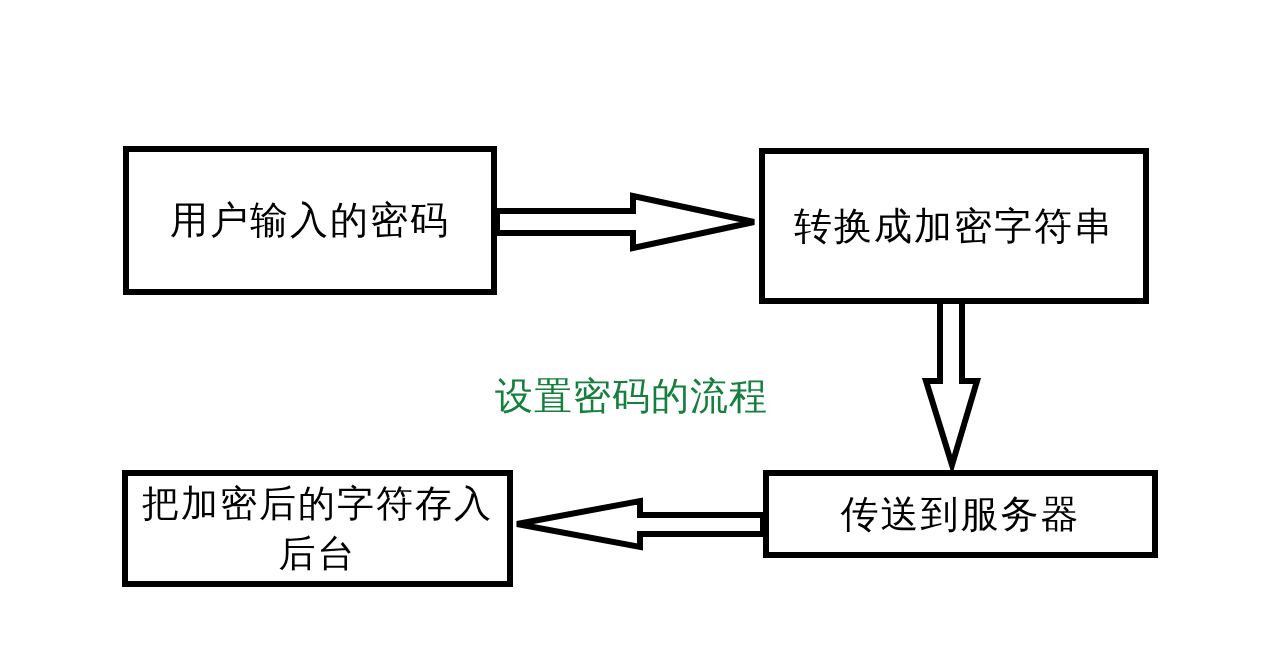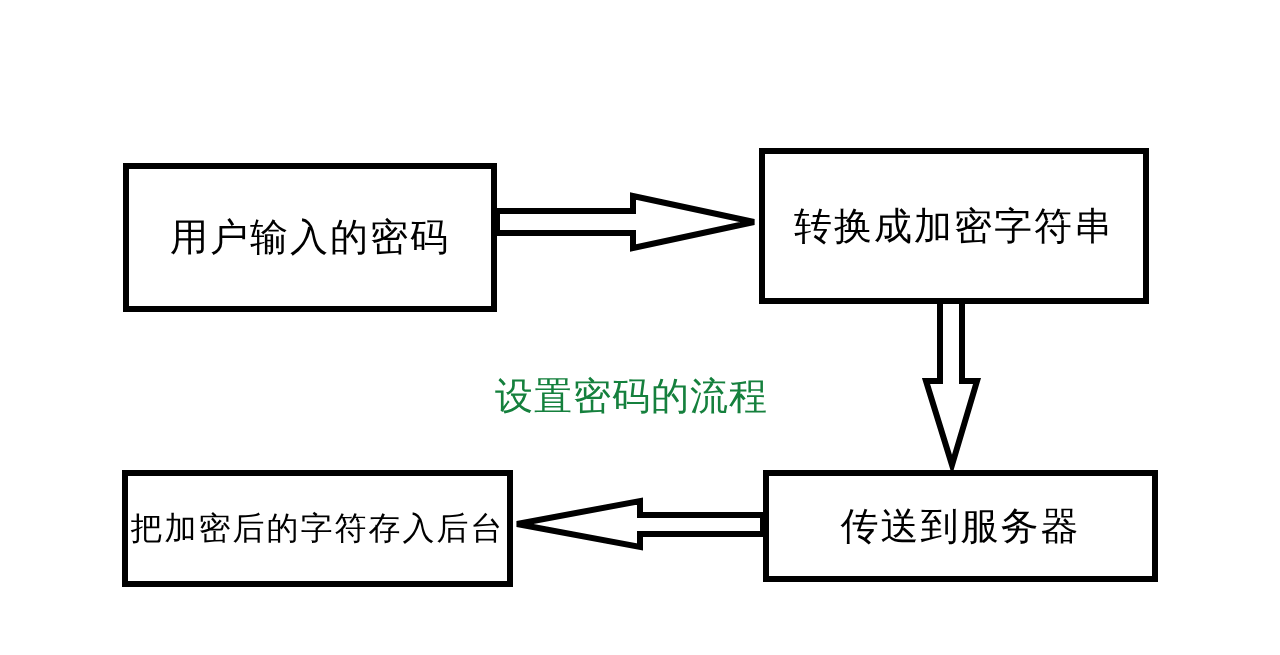--- a/index.html
+++ b/index.html
@@ -21,24 +21,24 @@
     border: 6px solid #000000;
     background: #ffffff;
     display: flex;
     align-items: center;
     justify-content: center;
     color: #000000;
     text-align: center;
     letter-spacing: 2px;
   }
   .node-large { font-size: 38px; }
-  .node-small { font-size: 32px; }
-  #node-user-input    { left: 123px; top: 163px; width: 374px; height: 149px; }
+  .node-small { font-size: 37px; }
+  #node-user-input    { left: 123px; top: 146px; width: 374px; height: 149px; }
   #node-convert       { left: 759px; top: 148px; width: 390px; height: 156px; text-align: center; }
-  #node-send          { left: 763px; top: 470px; width: 395px; height: 112px; }
+  #node-send          { left: 763px; top: 470px; width: 395px; height: 88px; }
   #node-store         { left: 122px; top: 470px; width: 391px; height: 117px; }
   .diagram-title {
     position: absolute;
     left: 495px;
     top: 371px;
     font-size: 38px;
     color: #15803d;
     letter-spacing: 1px;
     white-space: nowrap;
   }

